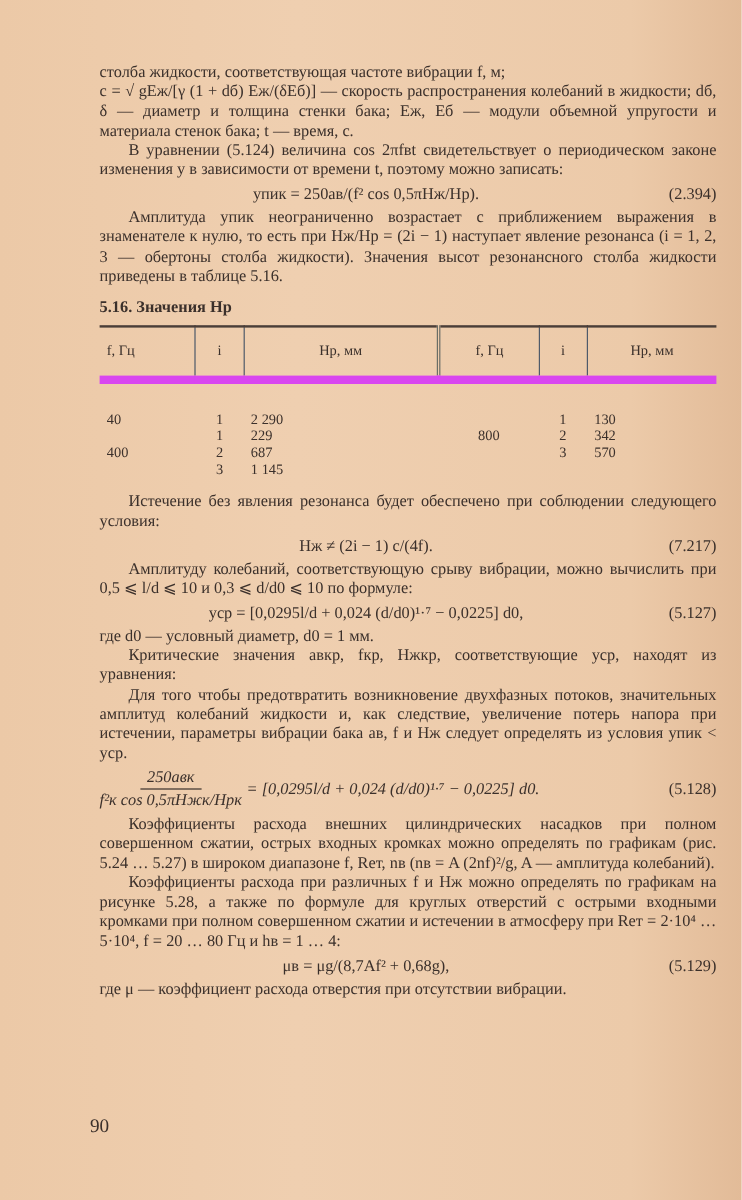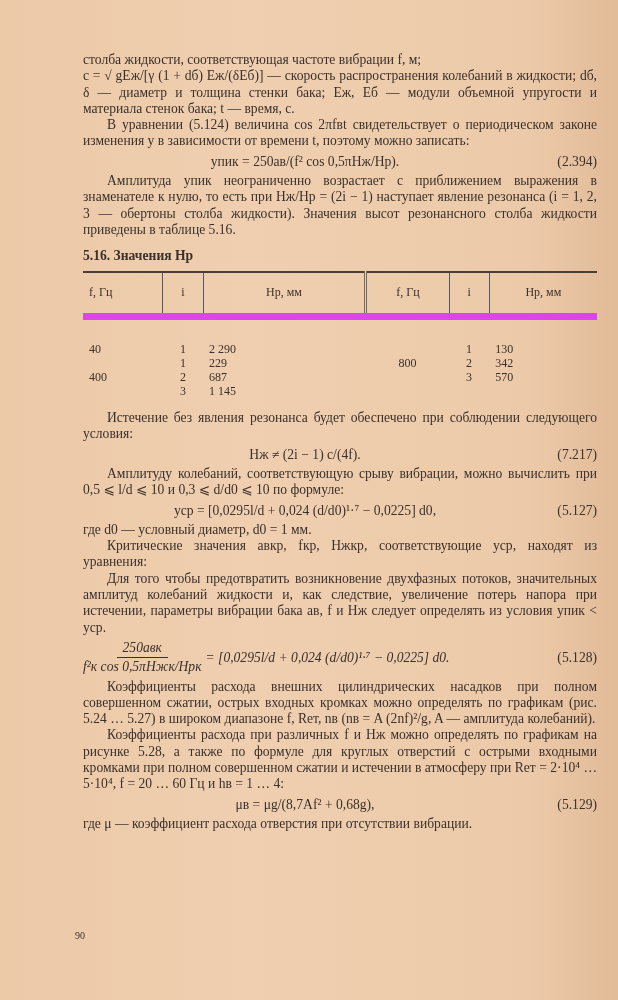--- a/index.html
+++ b/index.html
@@ -22,21 +22,21 @@
   thead tr { border-top:2px solid #4a3e38; border-bottom:7px solid #d946ef; }
   th { font-weight:normal; height:40px; padding:0 6px; text-align:center; border-left:1.5px solid #4f5a6a; }
   th:first-child { border-left:none; text-align:left; }
   th.dbl { border-left:3px double #6b6e66; }
   td { font-size:12px; padding:0 6px; line-height:14px; vertical-align:top; }
   .num { text-align:left; }
   .ctr { text-align:center; }
   .frac { display:inline-flex; flex-direction:column; align-items:center; vertical-align:middle; }
   .frac .top { border-bottom:1px solid #3b302b; padding:0 6px 1px 6px; }
   .frac .bot { padding-top:1px;font-style:italic; }
-  .pgnum { position:absolute; left:75px; top:930px; font-size:10px; }
+  .pgnum { position:absolute; left:75px; top:930px; font-size:16px; }
 </style>
 </head>
 <body>
 
 <div class="page">
   <p class="p">столба жидкости, соответствующая частоте вибрации f, м;</p>
   <p class="p">c = √ gEж/[γ (1 + dб) Eж/(δEб)] — скорость распространения колебаний в жидкости; dб, δ — диаметр и толщина стенки бака; Eж, Eб — модули объемной упругости и материала стенок бака; t — время, с.</p>
   <p class="p ind">В уравнении (5.124) величина cos 2πfвt свидетельствует о периодическом законе изменения y в зависимости от времени t, поэтому можно записать:</p>
 
   <div class="eq">
@@ -117,21 +117,21 @@
       <span class="frac it">
         <span class="top">250aвк</span>
         <span class="bot">f²к cos 0,5πHжк/Hрк</span>
       </span>
       <span class="it" style="margin-left:4px">= [0,0295l/d + 0,024 (d/d0)¹·⁷ − 0,0225] d0.</span>
     </span>
     <span class="n">(5.128)</span>
   </div>
 
   <p class="p ind">Коэффициенты расхода внешних цилиндрических насадков при полном совершенном сжатии, острых входных кромках можно определять по графикам (рис. 5.24 … 5.27) в широком диапазоне f, Reт, nв (nв = A (2nf)²/g, A — амплитуда колебаний).</p>
-  <p class="p ind">Коэффициенты расхода при различных f и Hж можно определять по графикам на рисунке 5.28, а также по формуле для круглых отверстий с острыми входными кромками при полном совершенном сжатии и истечении в атмосферу при Reт = 2·10⁴ … 5·10⁴, f = 20 … 60 Гц и hв = 1 … 4:</p>
+  <p class="p ind">Коэффициенты расхода при различных f и Hж можно определять по графикам на рисунке 5.28, а также по формуле для круглых отверстий с острыми входными кромками при полном совершенном сжатии и истечении в атмосферу при Reт = 2·10⁴ … 5·10⁴, f = 20 … 80 Гц и hв = 1 … 4:</p>
   <div class="eq">
     <span class="f it">μв = μg/(8,7Af² + 0,68g),</span>
     <span class="n">(5.129)</span>
   </div>
   <p class="p">где μ — коэффициент расхода отверстия при отсутствии вибрации.</p>
 </div>
 
 <div class="pgnum">90</div>
 
 </body></html>

